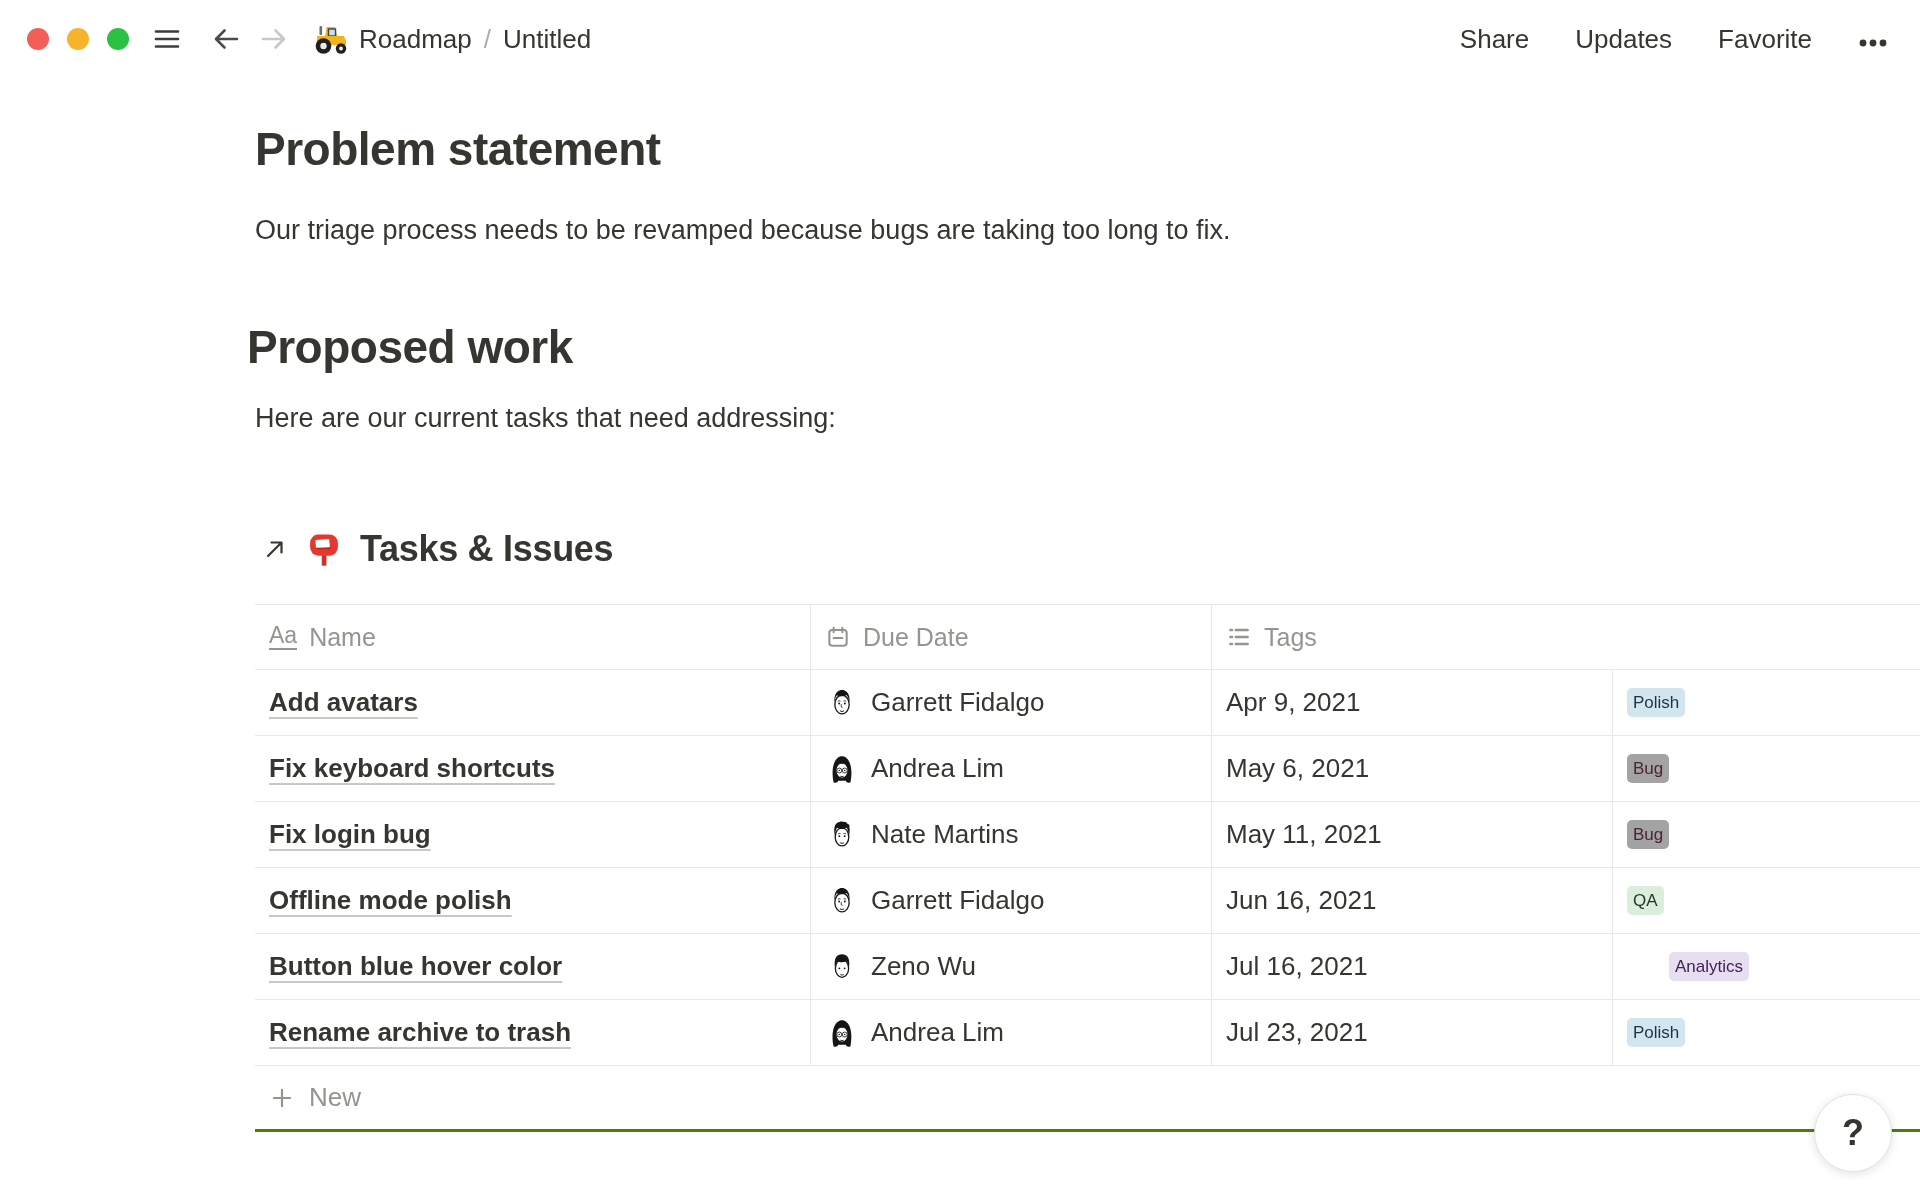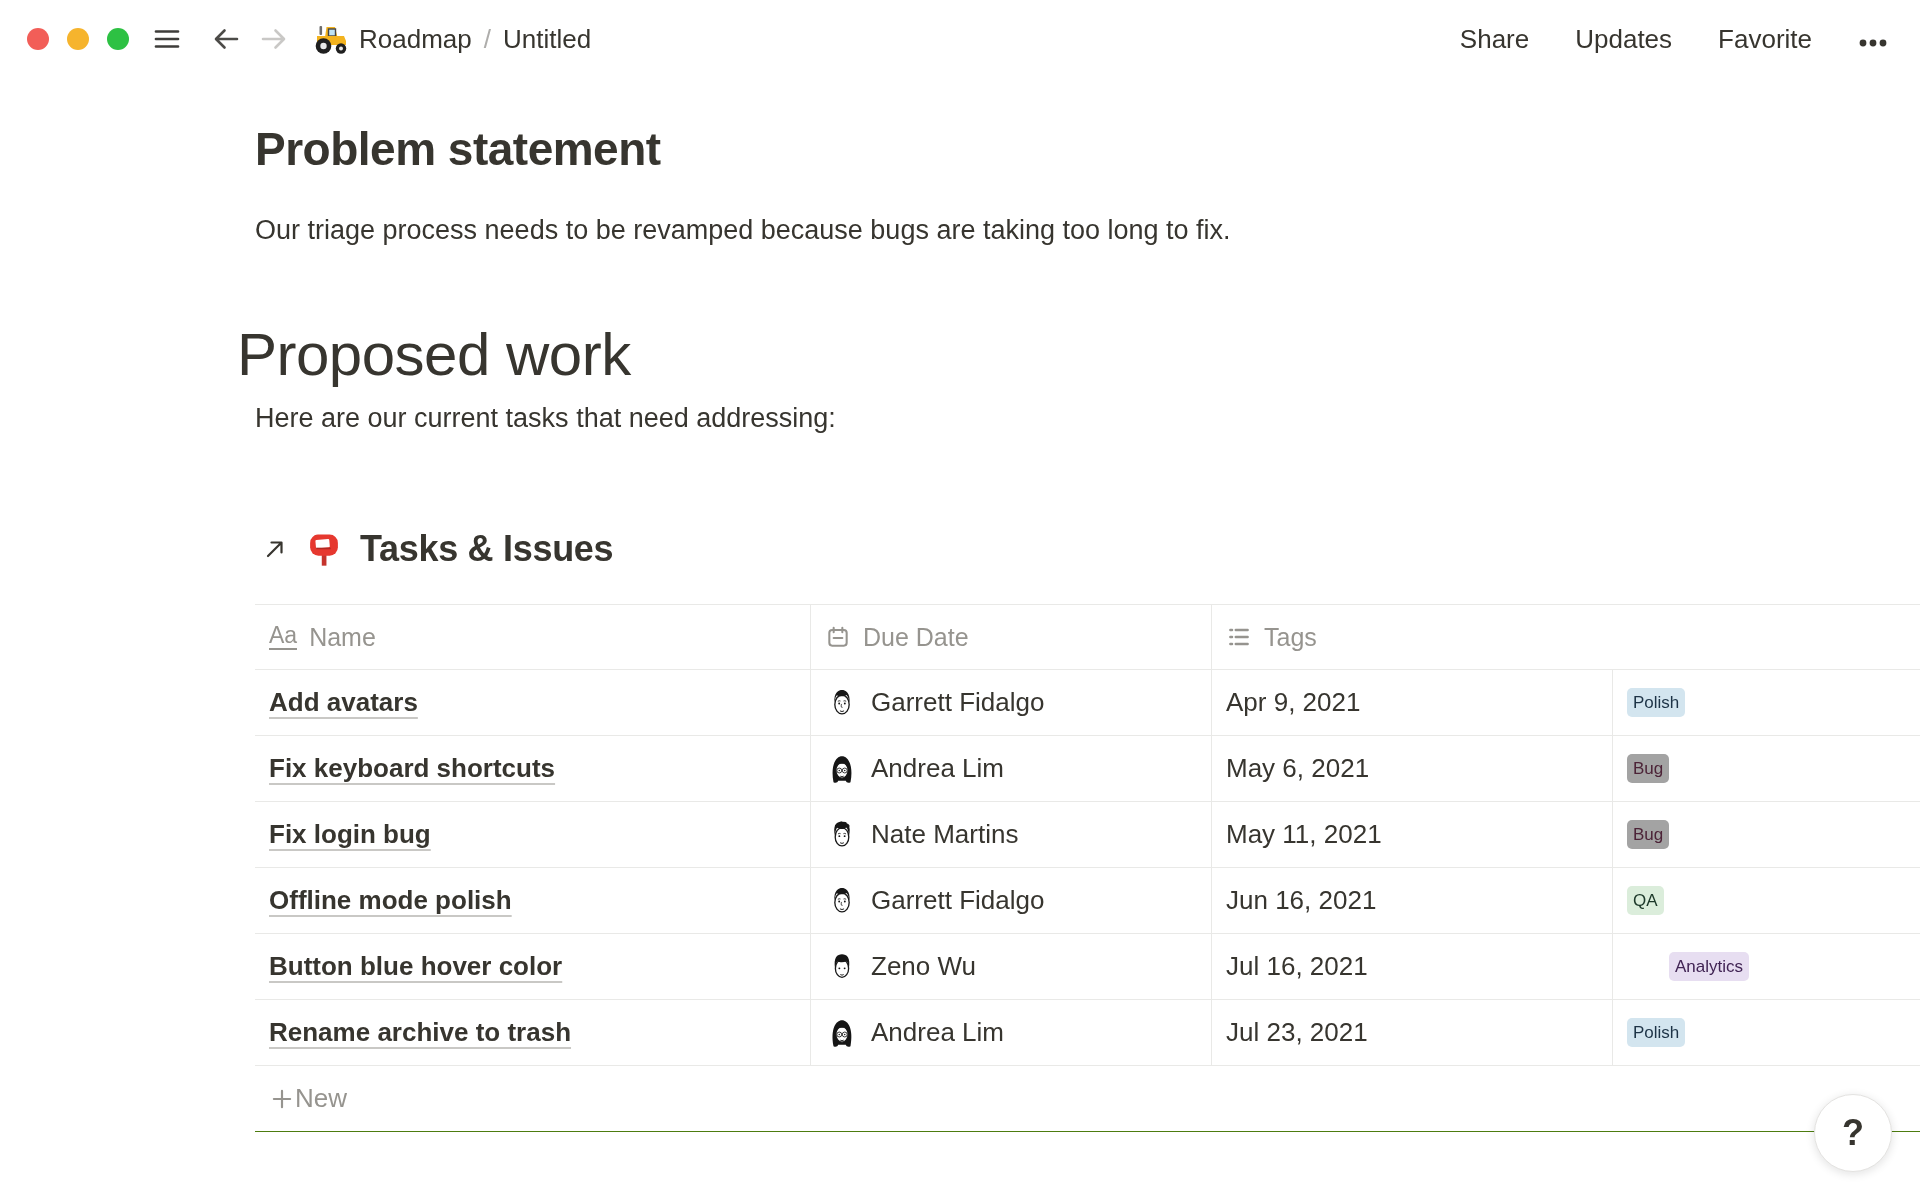--- a/index.html
+++ b/index.html
@@ -21,21 +21,21 @@
   .crumb { display:flex; align-items:center; margin-left:24px; font-size:26px; }
   .crumb .page-emoji { margin-right:10px; display:flex; }
   .crumb-link { cursor:pointer; }
   .crumb-sep { color:#aeadab; margin:0 12px; }
   .tb-right { margin-left:auto; display:flex; align-items:center; gap:46px; margin-right:32px; font-size:26px;text-align:center; }
   .tb-btn { cursor:pointer; }
 
   
   .h-problem { position:absolute; left:255px; top:122px; font-size:46px; font-weight:700; letter-spacing:-0.5px; }
   .p-problem { position:absolute; left:255px; top:212px; font-size:27px; line-height:1.4; }
-  .h-work    { position:absolute; left:237px; top:320px; font-size:60px; font-weight:400; letter-spacing:-0.5px; }
+  .h-work    { position:absolute; left:247px; top:320px; font-size:46px; font-weight:700; letter-spacing:-0.5px; }
   .p-work    { position:absolute; left:255px; top:400px; font-size:27px; line-height:1.4; }
 
   .coll-title { position:absolute; left:262px; top:528px; display:flex; align-items:center; gap:16px; }
   .coll-title .open-arrow { cursor:pointer; display:flex; }
   .coll-title .coll-emoji { display:flex; }
   .coll-title h3 { font-size:36px; font-weight:700; letter-spacing:-0.3px; }
 
   
   .table { position:absolute; left:255px; top:604px; width:1665px; }
   .t-header, .t-row { display:grid; grid-template-columns:556px 401px 401px 307px; height:66px; }
@@ -48,22 +48,22 @@
   .aa { font-size:23px; color:#96948f; line-height:1; border-bottom:2px solid #96948f; padding-bottom:1px; font-weight:400; }
   .name-cell { font-size:26px; font-weight:600; }
   .name-link { text-decoration:underline; text-decoration-color:#c9c8c5; text-decoration-thickness:1.5px; text-underline-offset:6px; cursor:pointer; }
   .person-cell, .date-cell { font-size:26px; }
   .avatar { width:34px; height:34px; flex:0 0 34px; }
   .tag { font-size:17px; padding:4px 6px; border-radius:5px; line-height:1.25; cursor:pointer; }
   .tag[data-color="blue"]   { background:#d3e5ef; color:#1d3346; }
   .tag[data-color="pink"]   { background:#a3a3a3; color:#4c2337; }
   .tag[data-color="green"]  { background:#dbeddb; color:#1c3829; }
   .tag[data-color="purple"] { background:#e7def1; color:#412454;margin-left:42px; }
-  .t-new { height:66px; border-bottom:1px solid #4d7c0f; display:flex; align-items:center;
-    padding:0 14px; color:#96948f; font-size:26px; cursor:pointer; }
+  .t-new { height:66px; border-bottom:3px solid #4d7c0f; display:flex; align-items:center;
+    gap:14px; padding:0 14px; color:#96948f; font-size:26px; cursor:pointer; }
 
   
   .help-btn { position:absolute; left:1814px; top:1094px; width:78px; height:78px; border-radius:50%;
     background:#fff; border:1px solid #e4e3e1; box-shadow:0 2px 10px rgba(15,15,15,0.12);
     display:flex; align-items:center; justify-content:center; font-size:36px; font-weight:600;
     color:#37352f; cursor:pointer; z-index:5; }
 
   .defs { position:absolute; width:0; height:0; overflow:hidden; }
 </style>
 </head>

